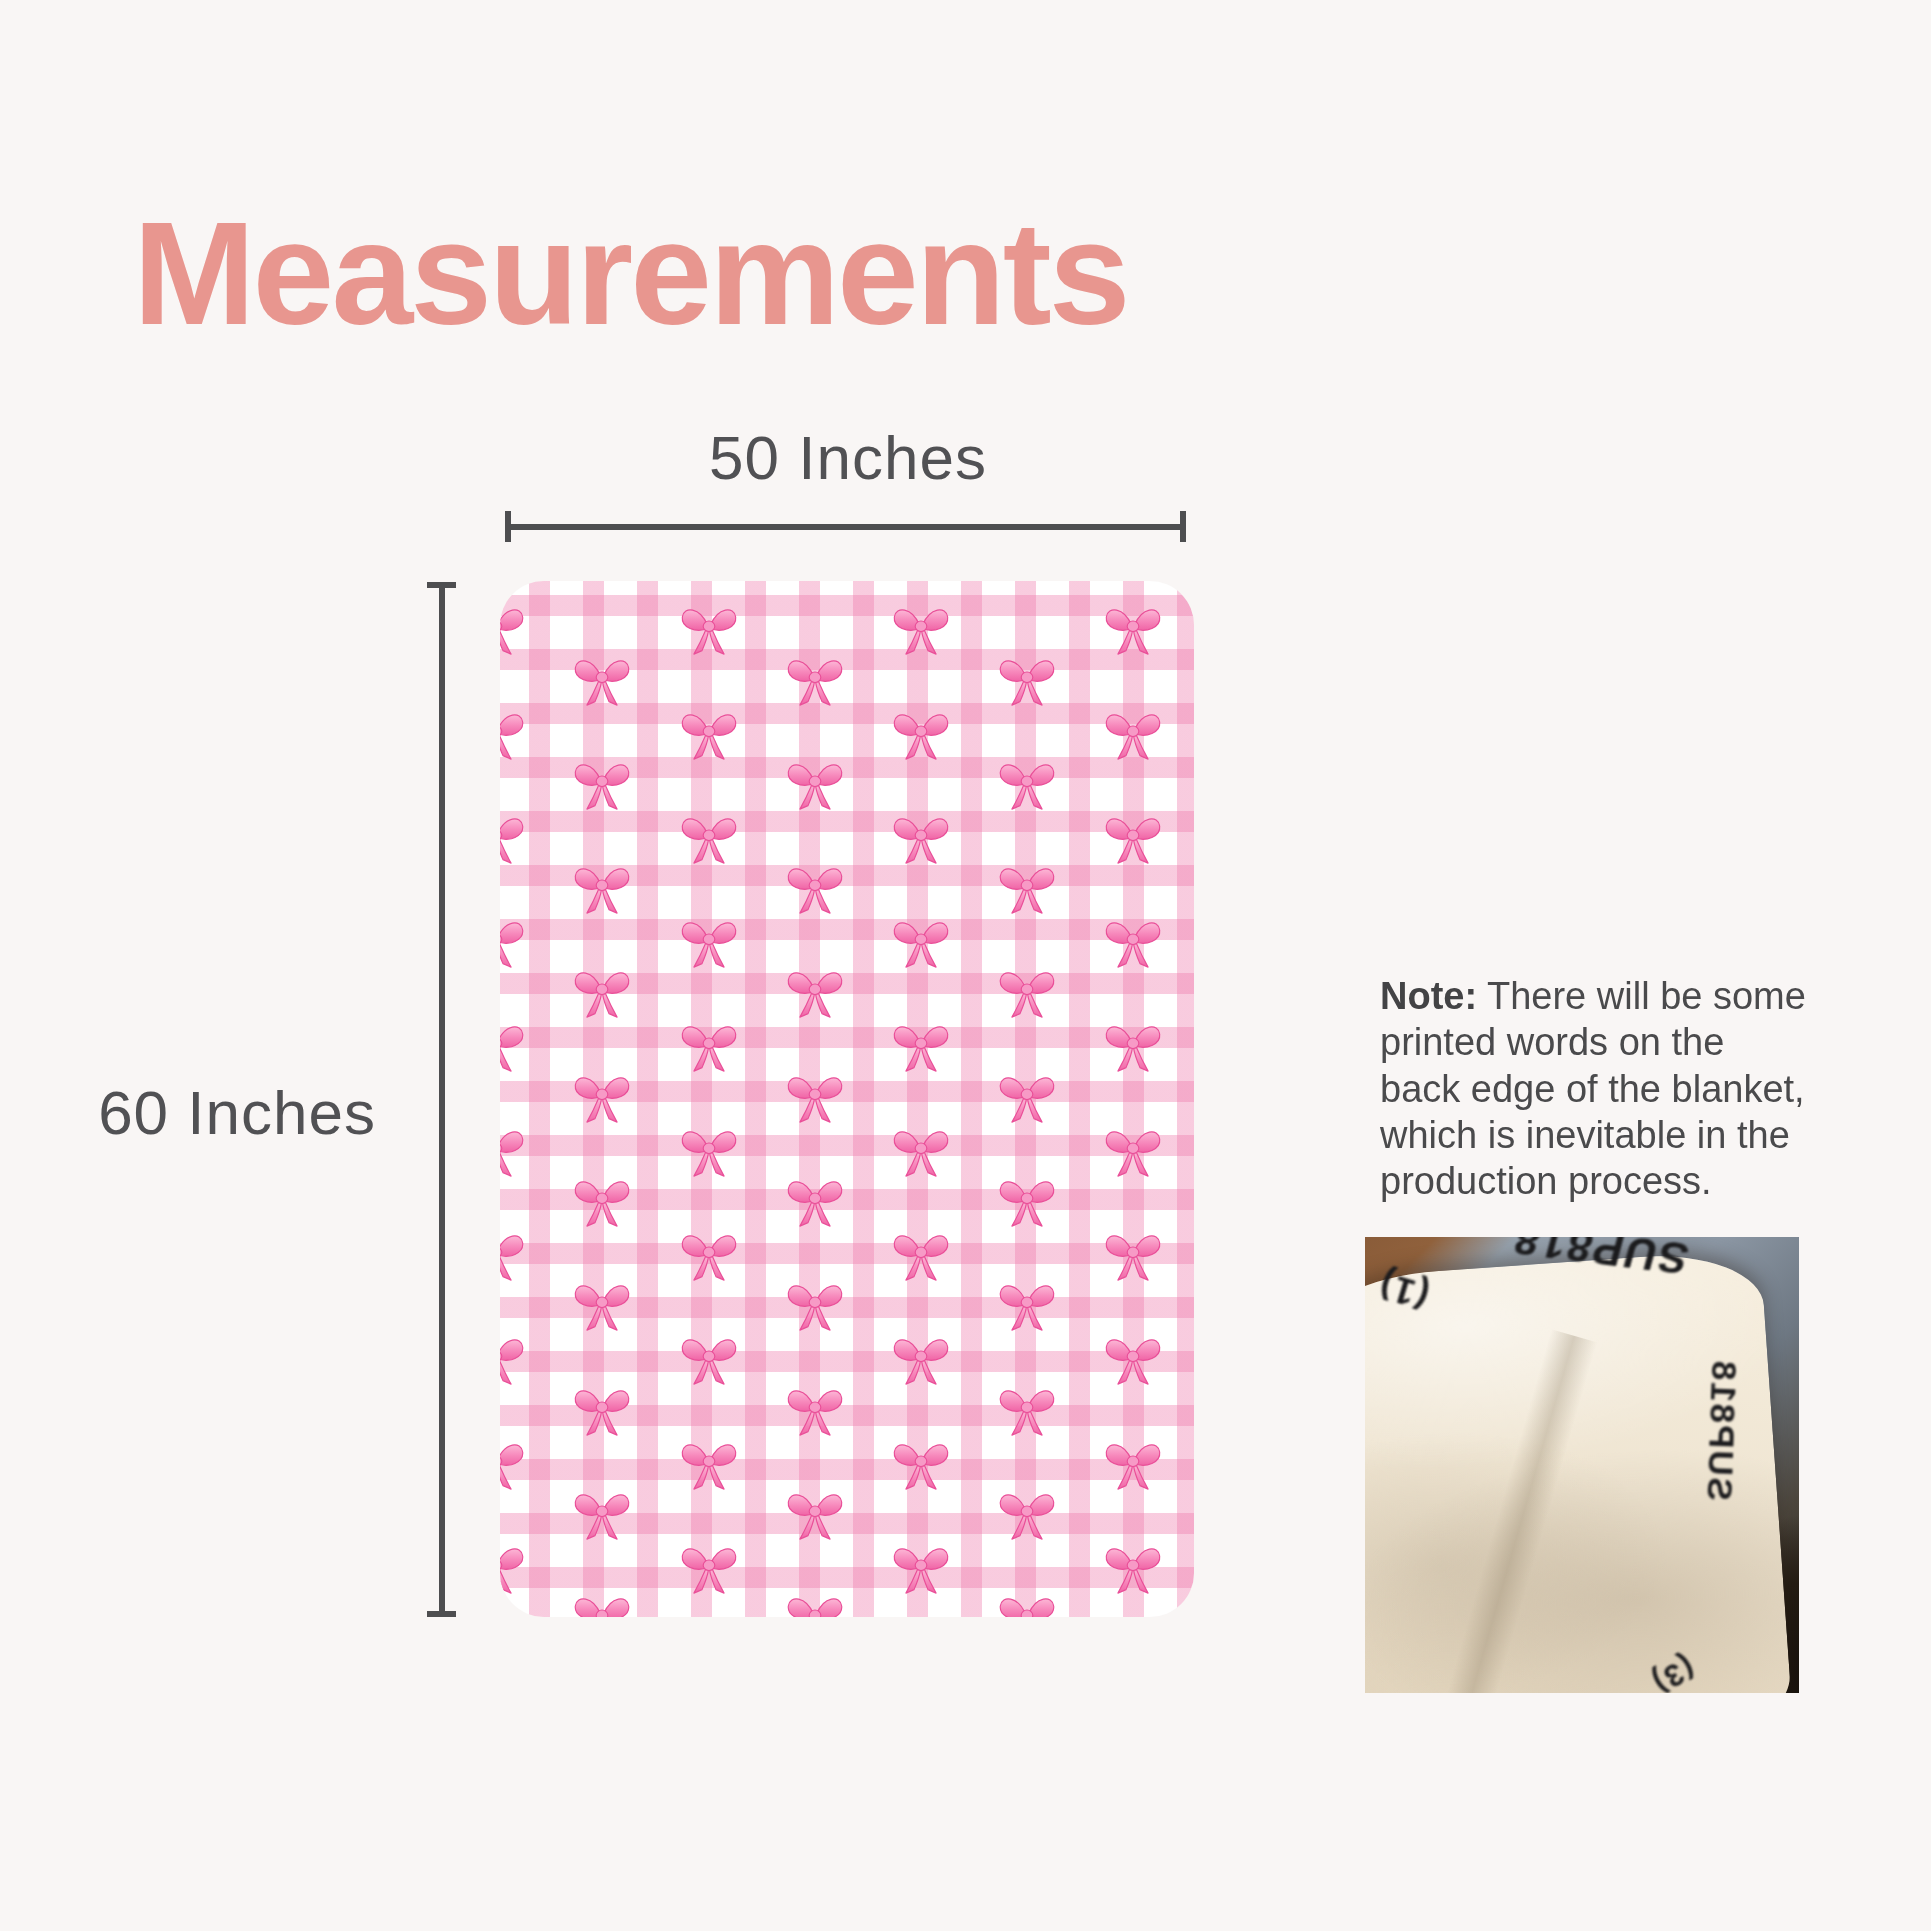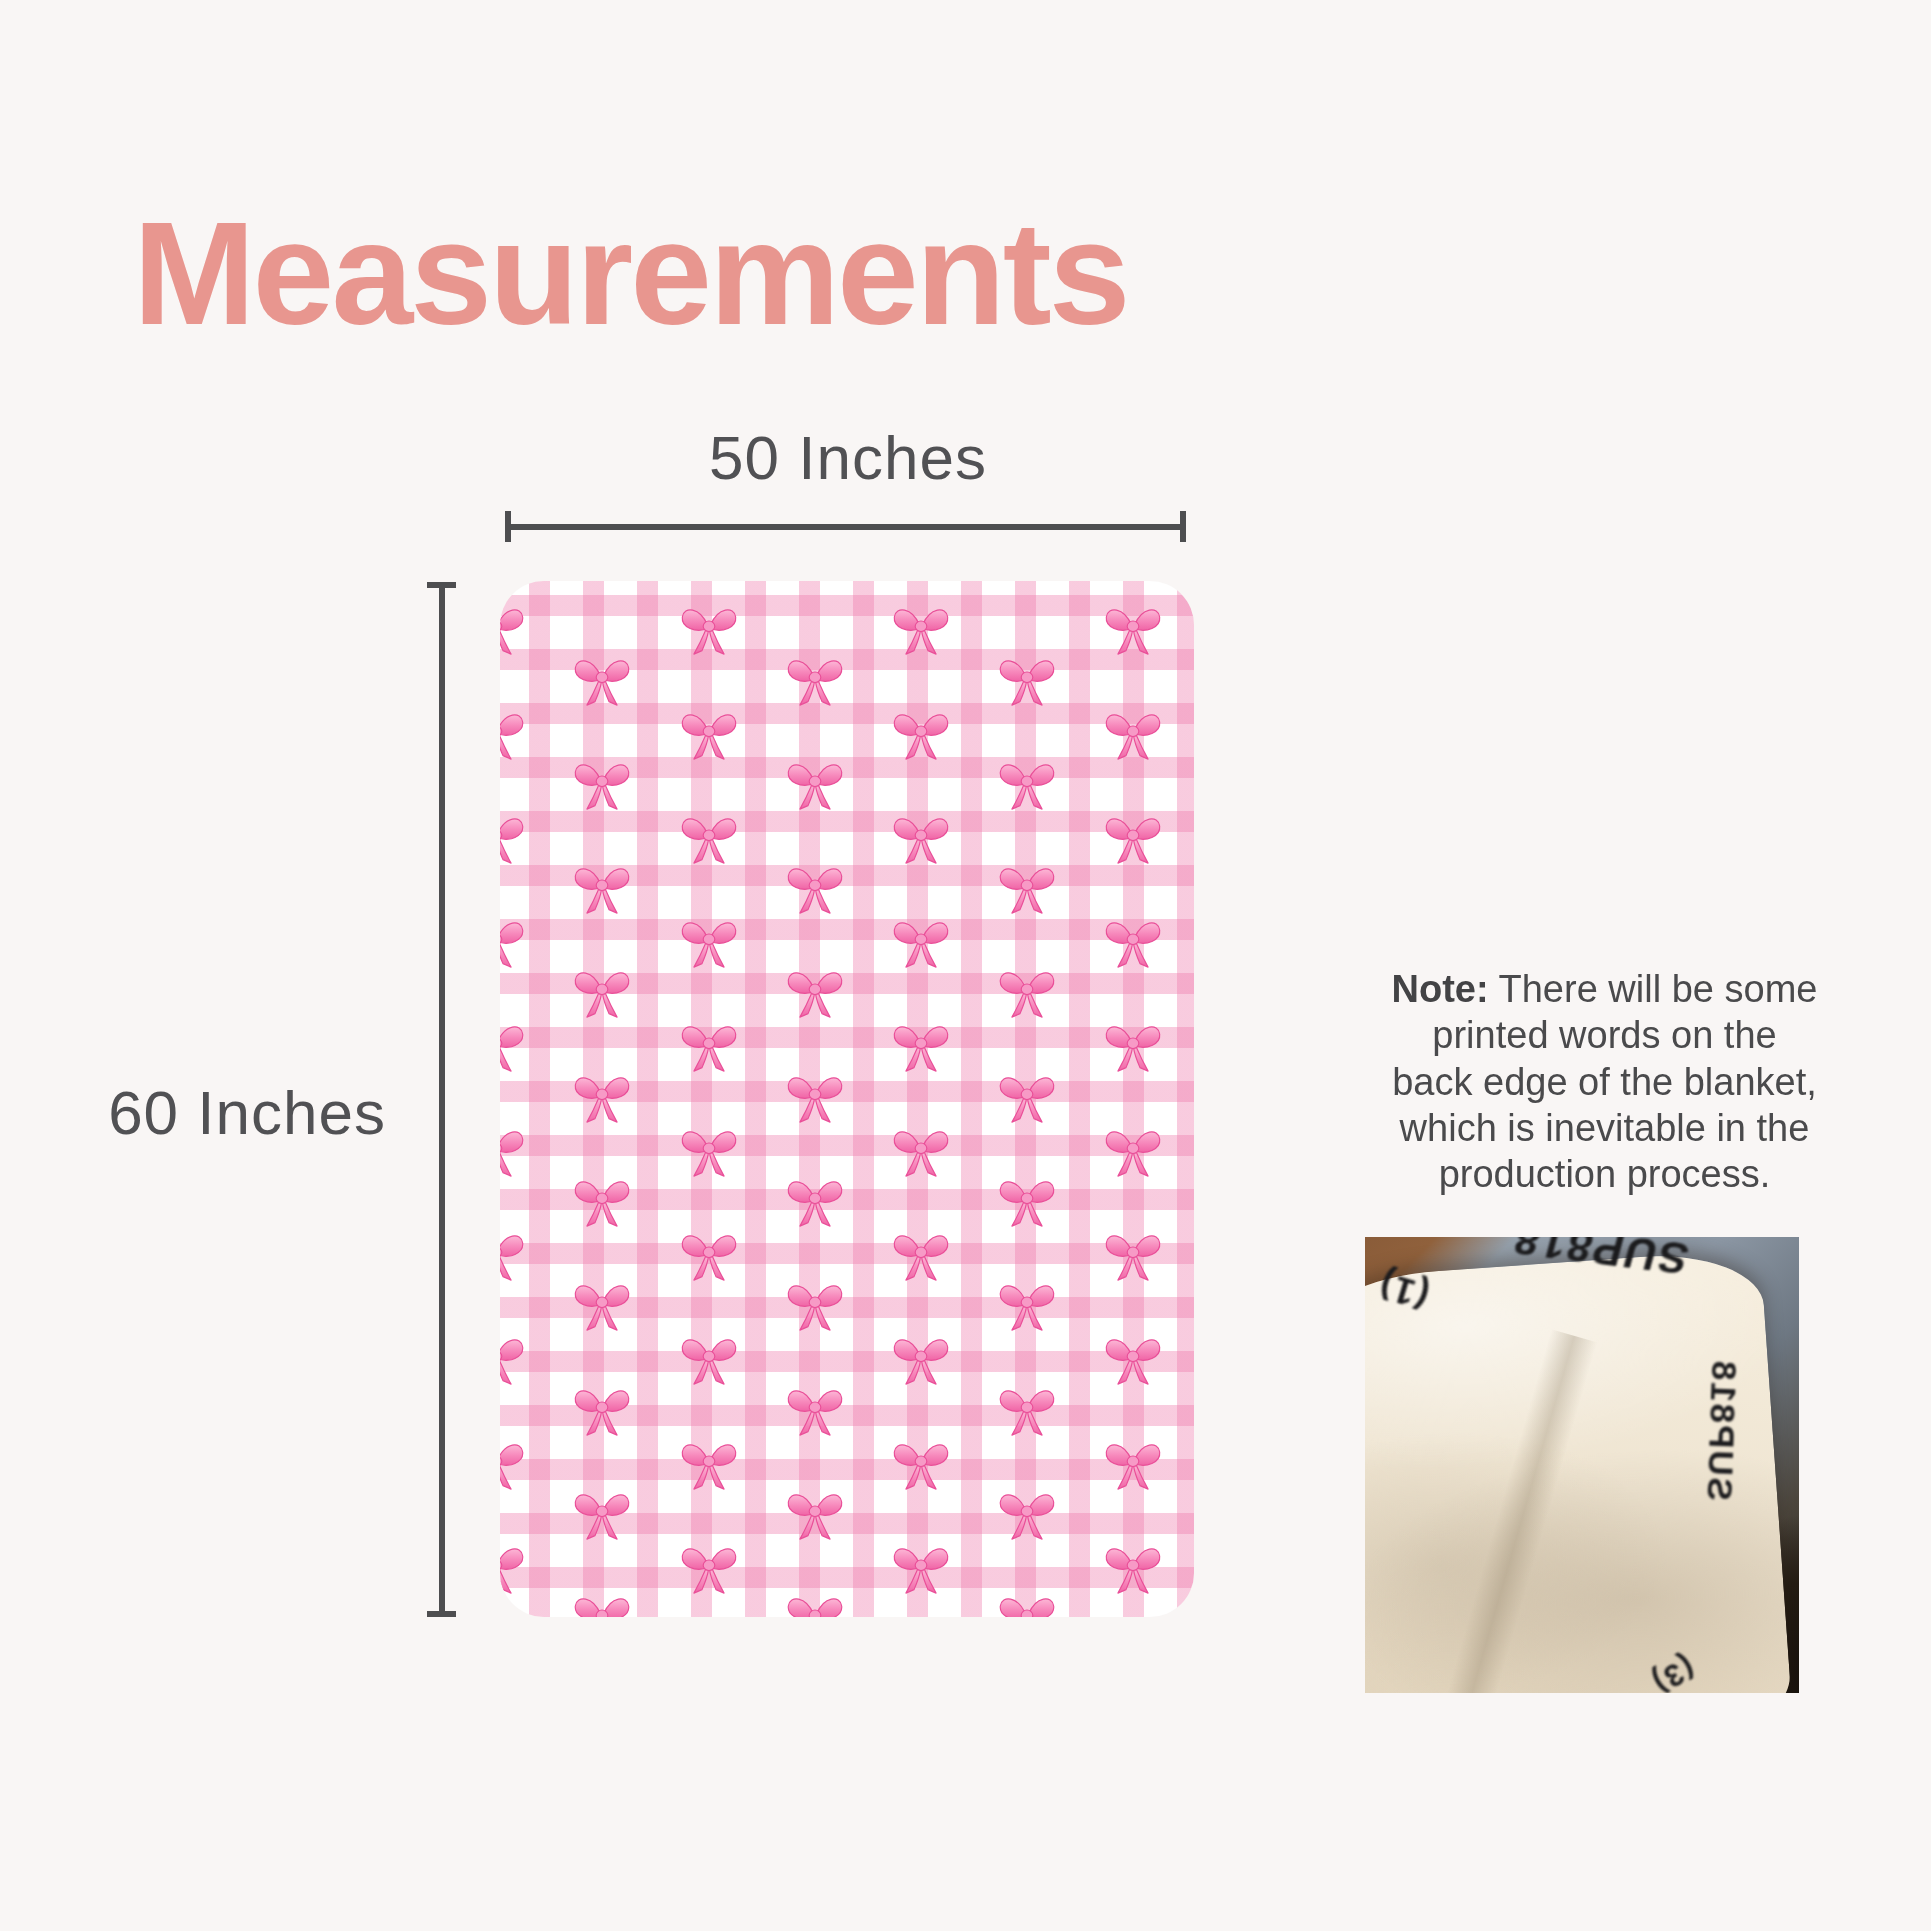--- a/index.html
+++ b/index.html
@@ -16,21 +16,21 @@
     font-size:147px;font-weight:bold;letter-spacing:-2.9px;
     color:var(--title,#e8968f);
   }
 
   
   .dim-label{
     position:absolute;color:var(--text,#515154);
     font-size:62px;letter-spacing:1px;font-weight:400;margin-top:15px;
   }
   .width-label{left:510px;top:407px;width:676px;text-align:center;}
-  .height-label{left:22px;top:1062px;width:364px;text-align:right;}
+  .height-label{left:12px;top:1062px;width:364px;text-align:right;}
 
   
   .h-line{
     position:absolute;left:505px;top:524px;width:681px;height:5.8px;
     background:var(--line,#4e4e50);
   }
   .h-line::before,.h-line::after{
     content:"";position:absolute;top:-12.6px;width:5.8px;height:31px;
     background:var(--line,#4e4e50);
   }
@@ -57,22 +57,22 @@
       repeating-linear-gradient(90deg,
         rgba(238,120,170,0) 0 29px, rgba(238,120,170,.38) 29px 50px, rgba(238,120,170,0) 50px 54px),
       repeating-linear-gradient(0deg,
         rgba(238,120,170,0) 0 29px, rgba(238,120,170,.38) 29px 50px, rgba(238,120,170,0) 50px 54px);
   }
   .bow-layer{position:absolute;inset:0;}
   .bow{position:absolute;width:58px;height:60px;overflow:visible;}
 
   
   .note{
-    position:absolute;left:1365px;top:958px;width:463px;margin:8px;
-    font-size:38px;line-height:1.22;color:#4a4a4c;white-space:pre-line;text-align:center;
+    position:absolute;left:1365px;top:958px;width:463px;margin:15px;
+    font-size:38px;line-height:1.22;color:#4a4a4c;white-space:pre-line;
   }
   .note b{font-weight:bold;color:#434345;}
 
   
   .photo{
     position:absolute;left:1365px;top:1237px;width:434px;height:456px;
     margin:0;overflow:hidden;
     background:
       radial-gradient(55% 45% at 104% 96%, #17110c 0%, #241c13 45%, rgba(36,28,19,0) 78%),
       linear-gradient(135deg,#8a5c39 0%,#90613c 8%,#95a0ab 17%,#8c97a4 40%,#6e7883 58%,#4c463d 78%,#241d16 100%);

